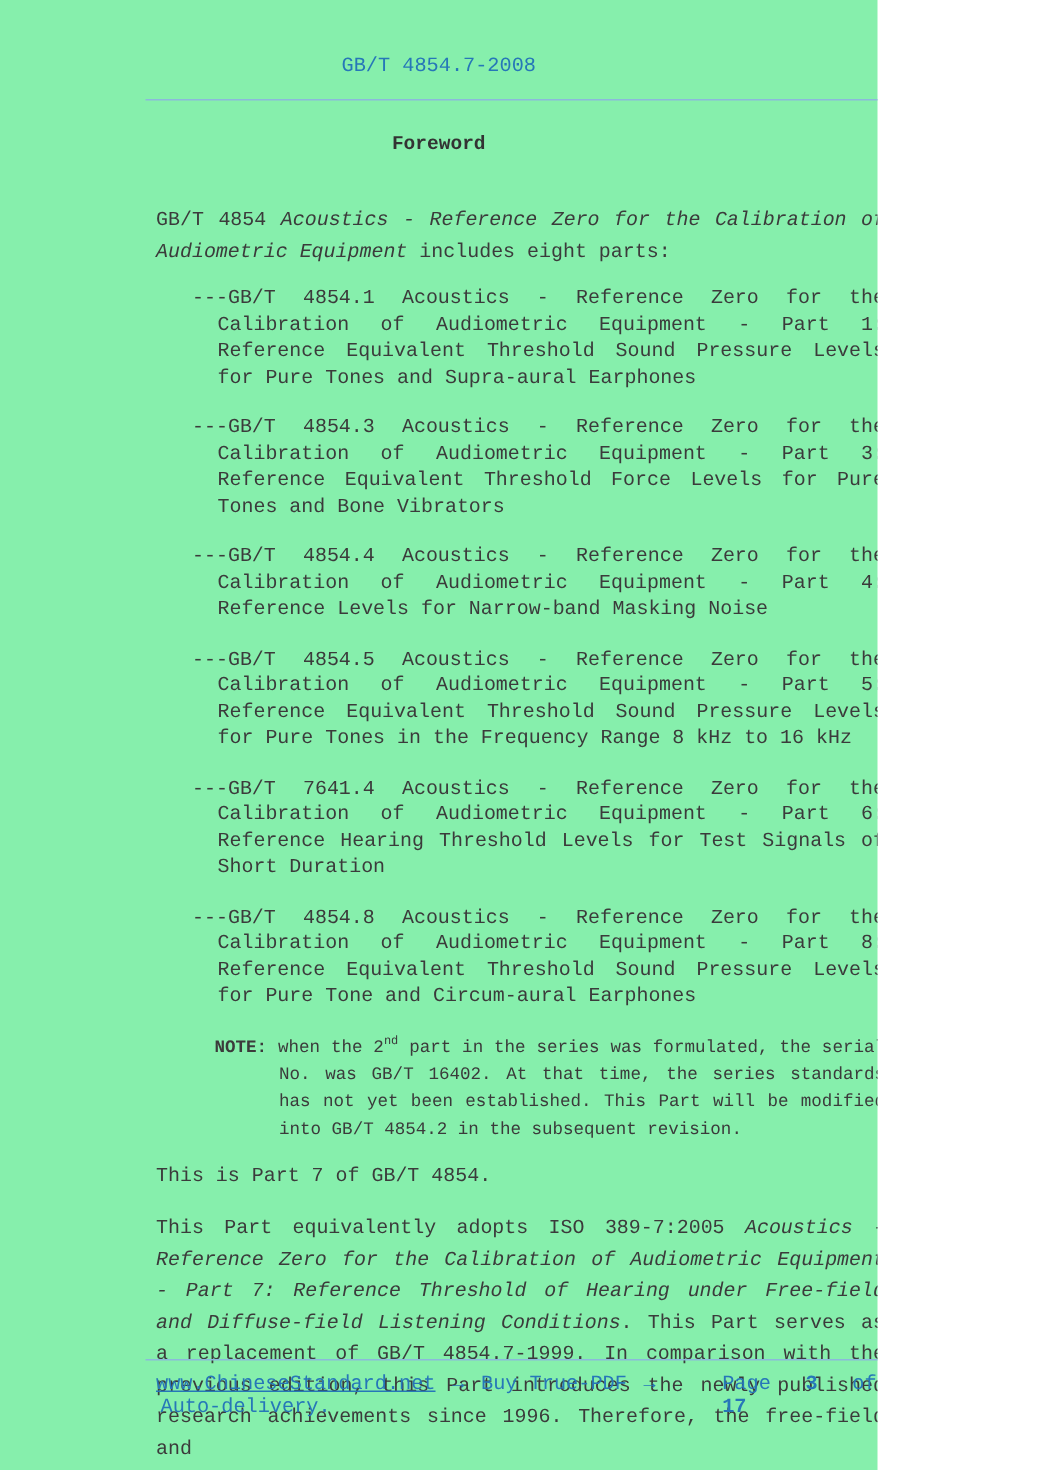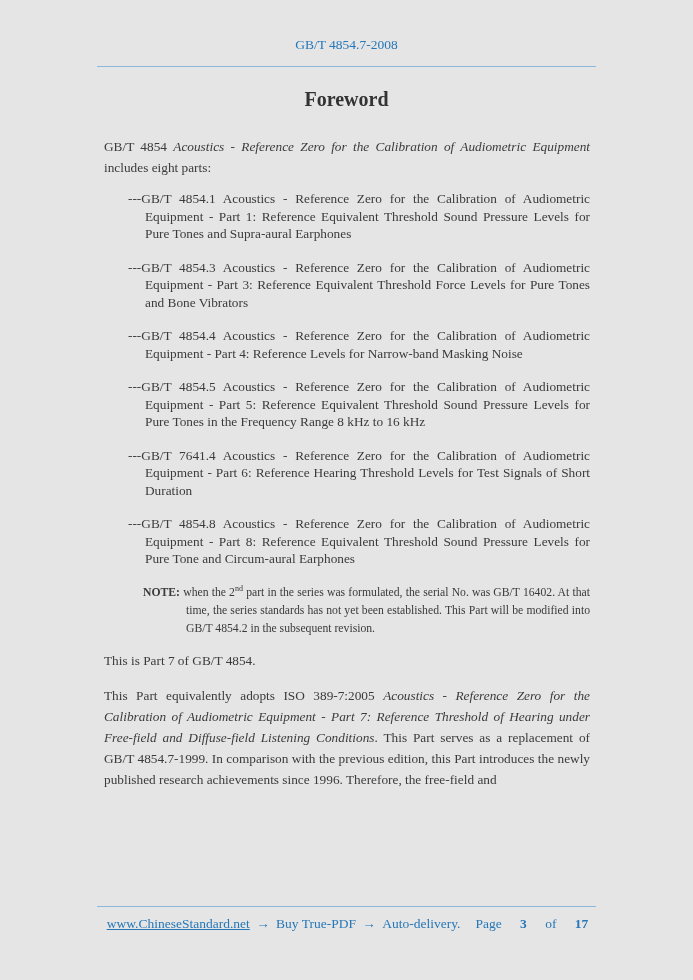--- a/index.html
+++ b/index.html
@@ -2,24 +2,24 @@
 <html><head>
 <meta charset="utf-8">
 <style>
   html, body {
     margin: 0;
     padding: 0;
     background: #ffffff;
   }
   .page {
     position: relative;
-    width: 693px;
+    width: 585px;
     height: 980px;
-    background: #e5e5e5;
-    font-family: Liberation Serif, serif;
+    background: #86efac;
+    font-family: Liberation Mono, monospace;
     overflow: hidden;
   }
   .doc-number {
     position: absolute;
     top: 37px;
     left: 0;
     right: 0;
     text-align: center;
     font-size: 13.5px;
     color: #2677b8;
@@ -33,21 +33,21 @@
   }
   .header-rule { top: 66px; }
   .footer-rule { top: 906px; }
   .title {
     position: absolute;
     top: 88px;
     left: 0;
     right: 0;
     margin: 0;
     text-align: center;
-    font-size: 20px;
+    font-size: 13px;
     font-weight: bold;
     color: #333333;
   }
   .content {
     position: absolute;
     left: 104px;
     top: 136px;
     width: 486px;
     font-size: 13.3px;
     color: #3b3b3b;

